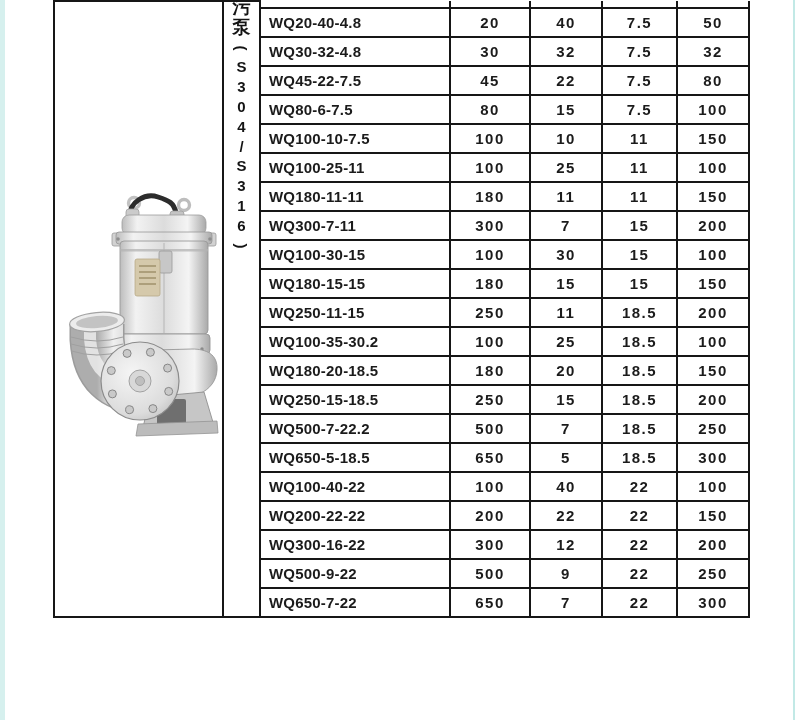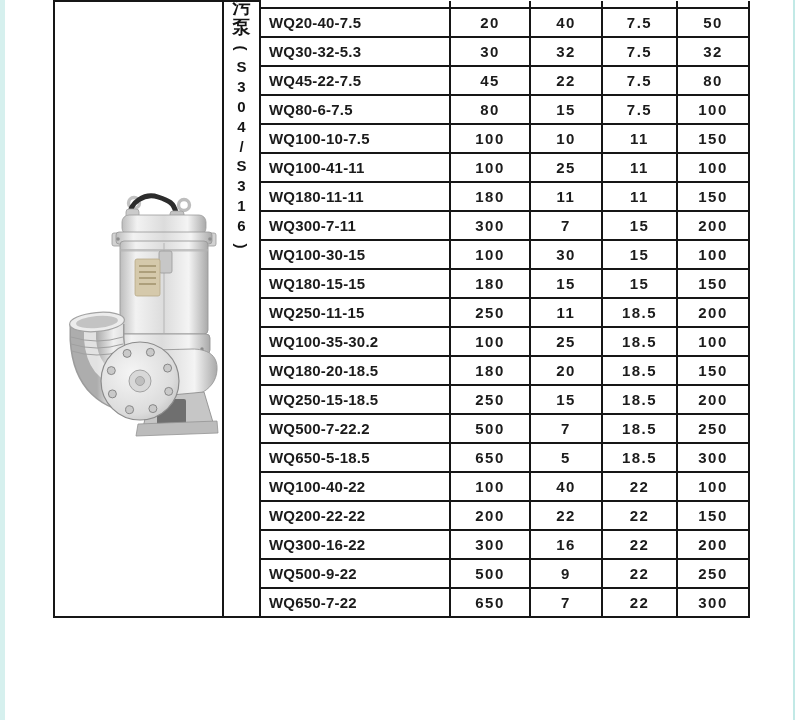--- a/index.html
+++ b/index.html
@@ -151,28 +151,28 @@
             <span class="vchar rot">)</span>
           </div>
       </td>
       <td class="cut-cell"></td>
       <td class="cut-cell"></td>
       <td class="cut-cell"></td>
       <td class="cut-cell"></td>
       <td class="cut-cell"></td>
     </tr>
   <tr class="data-row">
-        <td class="model-cell">WQ20-40-7.5</td>
+        <td class="model-cell">WQ20-40-4.8</td>
         <td class="value-cell">20</td>
         <td class="value-cell">40</td>
         <td class="value-cell">7.5</td>
         <td class="value-cell">50</td>
       </tr>
       <tr class="data-row">
-        <td class="model-cell">WQ30-32-5.3</td>
+        <td class="model-cell">WQ30-32-4.8</td>
         <td class="value-cell">30</td>
         <td class="value-cell">32</td>
         <td class="value-cell">7.5</td>
         <td class="value-cell">32</td>
       </tr>
       <tr class="data-row">
         <td class="model-cell">WQ45-22-7.5</td>
         <td class="value-cell">45</td>
         <td class="value-cell">22</td>
         <td class="value-cell">7.5</td>
@@ -186,21 +186,21 @@
         <td class="value-cell">100</td>
       </tr>
       <tr class="data-row">
         <td class="model-cell">WQ100-10-7.5</td>
         <td class="value-cell">100</td>
         <td class="value-cell">10</td>
         <td class="value-cell">11</td>
         <td class="value-cell">150</td>
       </tr>
       <tr class="data-row">
-        <td class="model-cell">WQ100-41-11</td>
+        <td class="model-cell">WQ100-25-11</td>
         <td class="value-cell">100</td>
         <td class="value-cell">25</td>
         <td class="value-cell">11</td>
         <td class="value-cell">100</td>
       </tr>
       <tr class="data-row">
         <td class="model-cell">WQ180-11-11</td>
         <td class="value-cell">180</td>
         <td class="value-cell">11</td>
         <td class="value-cell">11</td>
@@ -279,21 +279,21 @@
       <tr class="data-row">
         <td class="model-cell">WQ200-22-22</td>
         <td class="value-cell">200</td>
         <td class="value-cell">22</td>
         <td class="value-cell">22</td>
         <td class="value-cell">150</td>
       </tr>
       <tr class="data-row">
         <td class="model-cell">WQ300-16-22</td>
         <td class="value-cell">300</td>
-        <td class="value-cell">16</td>
+        <td class="value-cell">12</td>
         <td class="value-cell">22</td>
         <td class="value-cell">200</td>
       </tr>
       <tr class="data-row">
         <td class="model-cell">WQ500-9-22</td>
         <td class="value-cell">500</td>
         <td class="value-cell">9</td>
         <td class="value-cell">22</td>
         <td class="value-cell">250</td>
       </tr>

